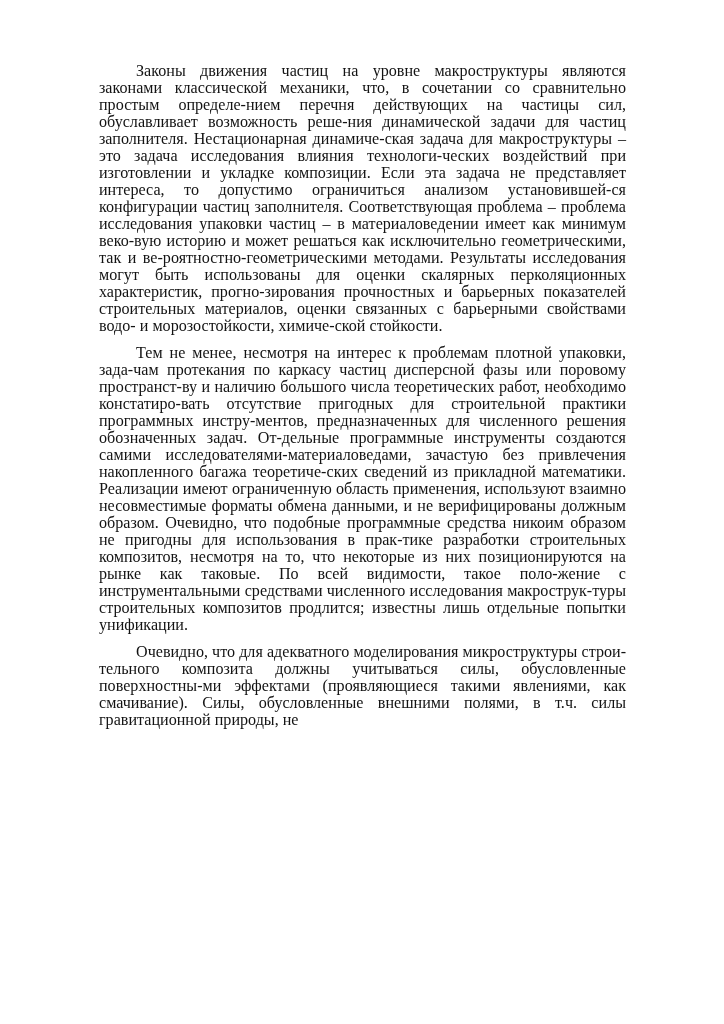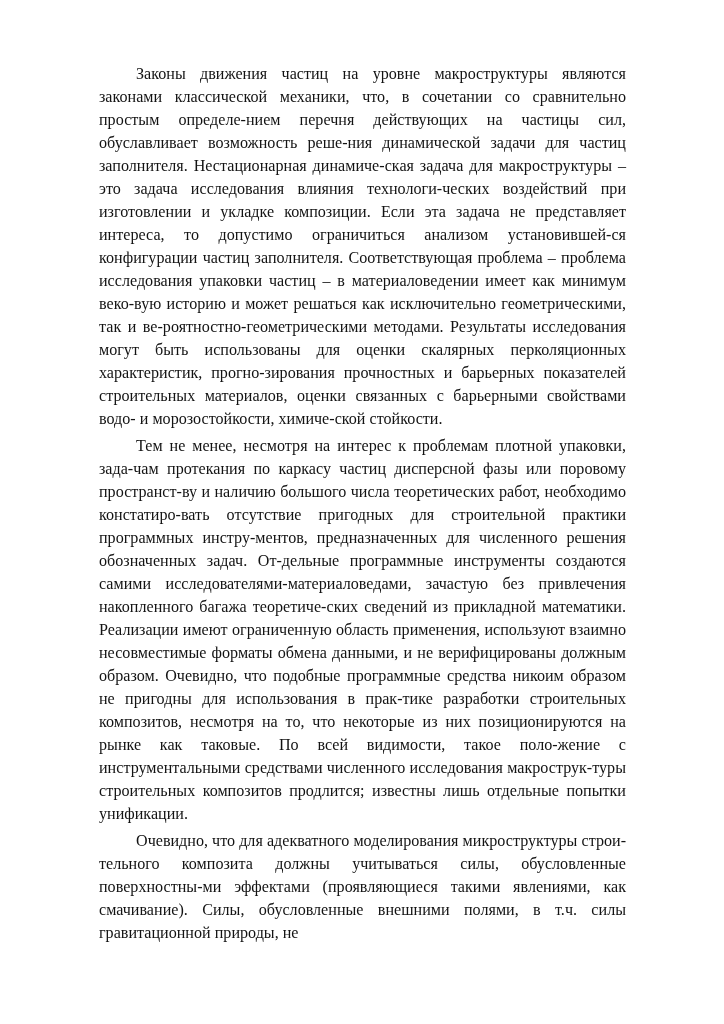--- a/index.html
+++ b/index.html
@@ -23,30 +23,30 @@
   }
   .text-column {
     position: absolute;
     left: 99px;
     top: 62px;
     width: 527px;
   }
   .para {
     margin: 0;
     font-size: 16.1px;
-    line-height: 23px;
+    line-height: 17px;
     text-align: justify;
     text-indent: 37px;
     letter-spacing: 0.01px;
     word-spacing: 0px;
     hyphens: manual;
   }
   
   .para + .para {
-    margin-top: 4px;
+    margin-top: 10px;
   }
 </style>
 </head>
 <body>
 
 <div class="page">
   <div class="text-column">
     <p class="para">Законы движения частиц на уровне макроструктуры являются законами классической механики, что, в сочетании со сравнительно простым определе-нием перечня действующих на частицы сил, обуславливает возможность реше-ния динамической задачи для частиц заполнителя. Нестационарная динамиче-ская задача для макроструктуры – это задача исследования влияния технологи-ческих воздействий при изготовлении и укладке композиции. Если эта задача не представляет интереса, то допустимо ограничиться анализом установившей-ся конфигурации частиц заполнителя. Соответствующая проблема – проблема исследования упаковки частиц – в материаловедении имеет как минимум веко-вую историю и может решаться как исключительно геометрическими, так и ве-роятностно-геометрическими методами. Результаты исследования могут быть использованы для оценки скалярных перколяционных характеристик, прогно-зирования прочностных и барьерных показателей строительных материалов, оценки связанных с барьерными свойствами водо- и морозостойкости, химиче-ской стойкости.</p>
     <p class="para">Тем не менее, несмотря на интерес к проблемам плотной упаковки, зада-чам протекания по каркасу частиц дисперсной фазы или поровому пространст-ву и наличию большого числа теоретических работ, необходимо констатиро-вать отсутствие пригодных для строительной практики программных инстру-ментов, предназначенных для численного решения обозначенных задач. От-дельные программные инструменты создаются самими исследователями-материаловедами, зачастую без привлечения накопленного багажа теоретиче-ских сведений из прикладной математики. Реализации имеют ограниченную область применения, используют взаимно несовместимые форматы обмена данными, и не верифицированы должным образом. Очевидно, что подобные программные средства никоим образом не пригодны для использования в прак-тике разработки строительных композитов, несмотря на то, что некоторые из них позиционируются на рынке как таковые. По всей видимости, такое поло-жение с инструментальными средствами численного исследования макрострук-туры строительных композитов продлится; известны лишь отдельные попытки унификации.</p>
     <p class="para">Очевидно, что для адекватного моделирования микроструктуры строи-тельного композита должны учитываться силы, обусловленные поверхностны-ми эффектами (проявляющиеся такими явлениями, как смачивание). Силы, обусловленные внешними полями, в т.ч. силы гравитационной природы, не</p>

